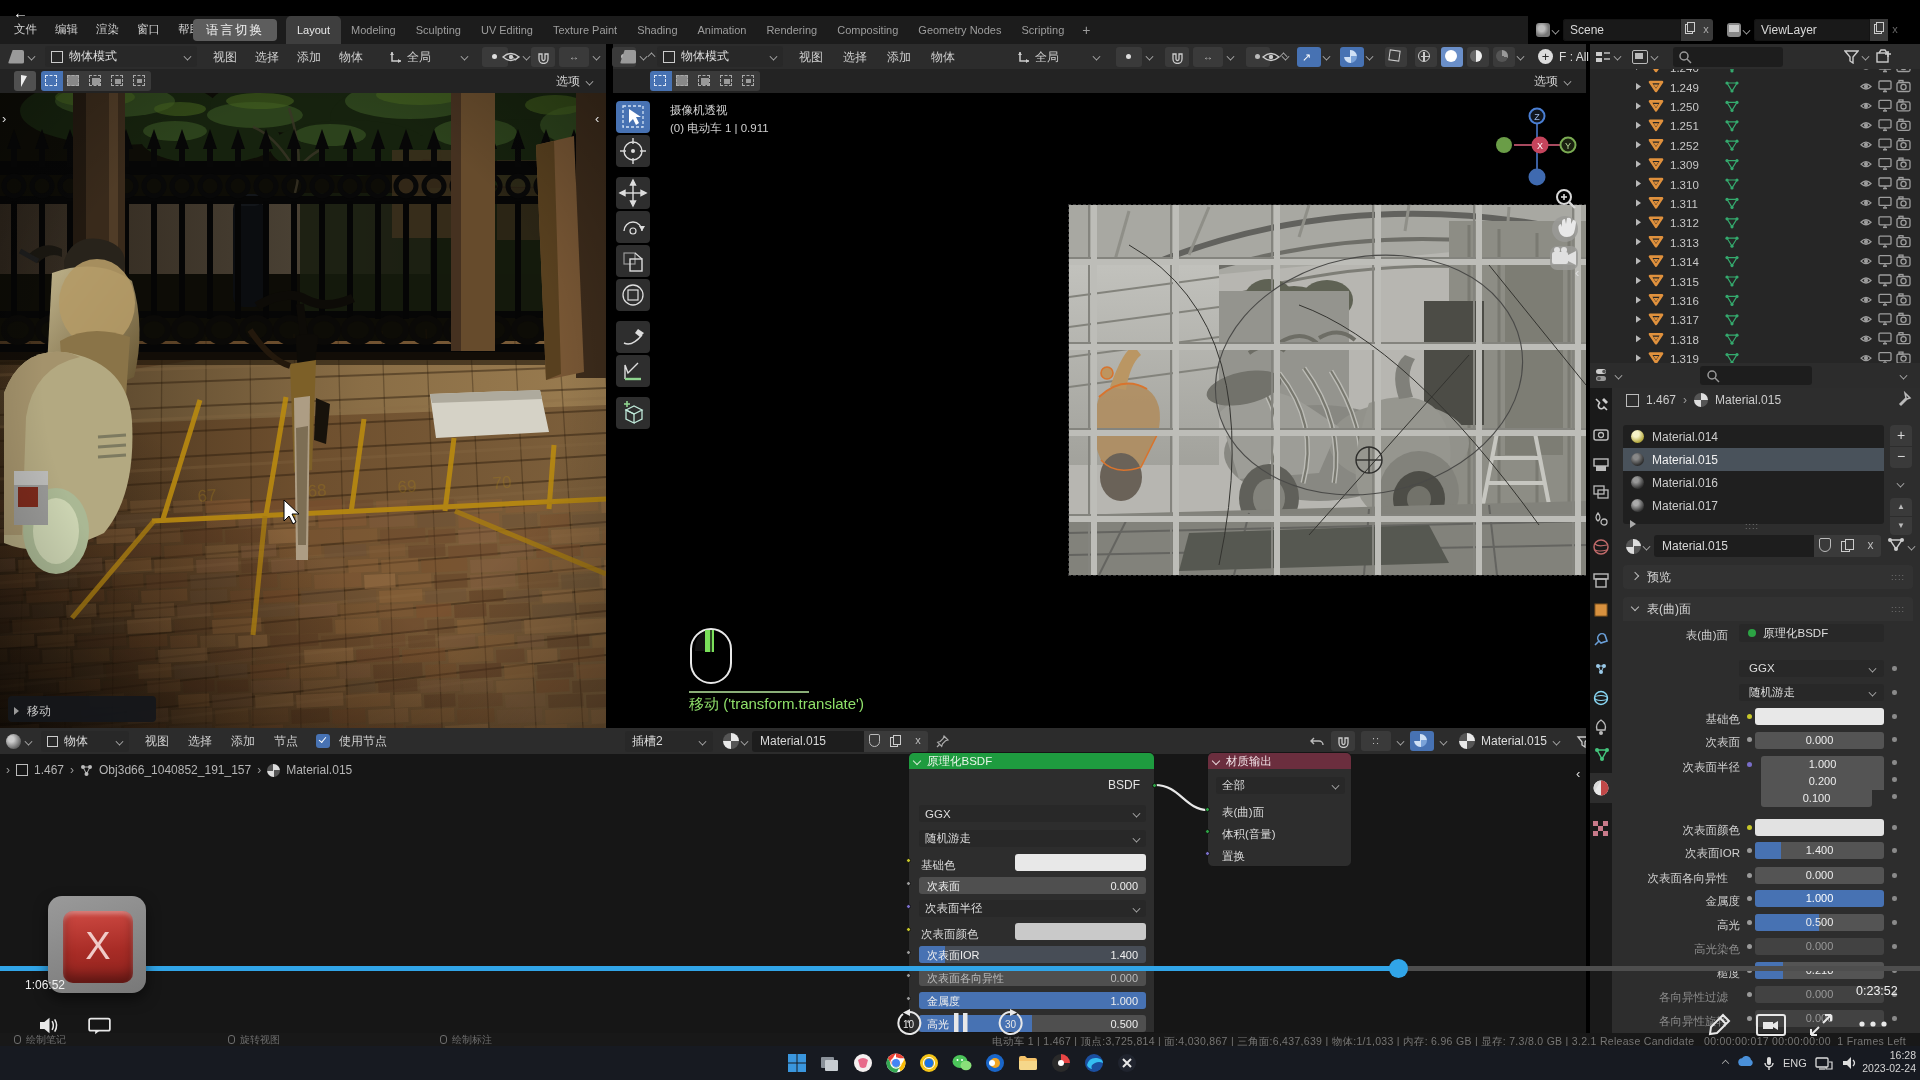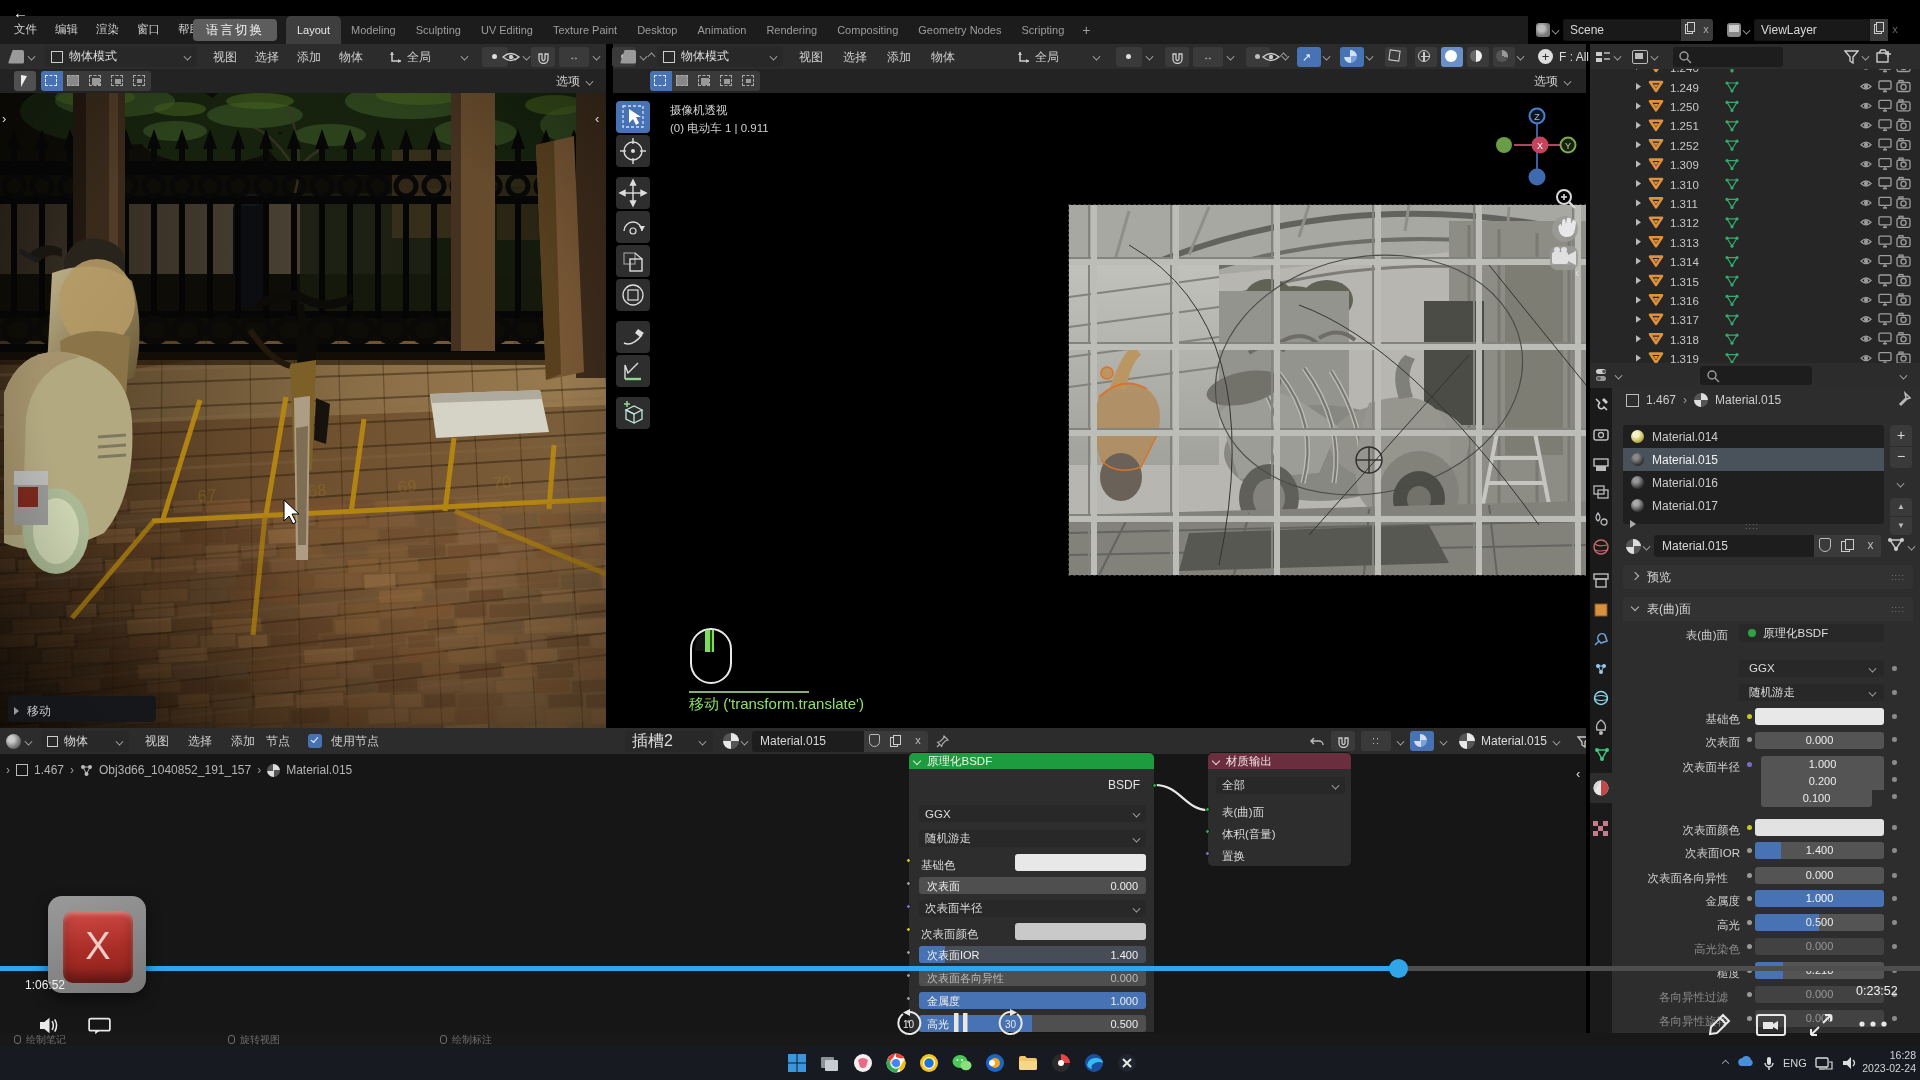--- a/index.html
+++ b/index.html
@@ -31,21 +31,21 @@
         <span>窗口</span>
         <span>帮助</span>
   </div>
   <div class="abs" style="left:193px;top:3px;width:84px;height:22px;background:#5d5d5d;border-radius:4px;color:#f0f0f0;font-size:12.5px;text-align:center;line-height:22px;letter-spacing:2px">语言切换</div>
   <div class="row" style="left:286px;top:0;height:28px;font-size:11px;color:#9d9d9d">
     <span style="background:#3e3e3e;color:#e8e8e8;height:28px;line-height:28px;padding:0 11px;border-radius:5px 5px 0 0">Layout</span>
     <span style="padding:0 10px">Modeling</span>
     <span style="padding:0 10px">Sculpting</span>
     <span style="padding:0 10px">UV Editing</span>
     <span style="padding:0 10px">Texture Paint</span>
-    <span style="padding:0 10px">Desktop</span>
+    <span style="padding:0 10px">Shading</span>
     <span style="padding:0 10px">Animation</span>
     <span style="padding:0 10px">Rendering</span>
     <span style="padding:0 10px">Compositing</span>
     <span style="padding:0 10px">Geometry Nodes</span>
     <span style="padding:0 10px">Scripting</span>
     <span style="padding:0 8px;font-size:14px">+</span>
   </div>
 
   <div class="row" style="left:1536px;top:3px;height:22px">
     <span style="width:14px;height:14px;display:inline-block;background:radial-gradient(circle at 40% 40%,#bbb 25%,#777 60%);border-radius:3px;margin-right:2px"></span>
@@ -1068,29 +1068,29 @@
     <span style="width:15px;height:15px;border-radius:50%;background:radial-gradient(circle at 35% 35%,#ccc 20%,#666 70%);position:relative"></span>
         <span class="chev"></span>
     <span class="fld frow" style="width:88px;height:21px;margin-left:5px;padding:0 6px;background:#282828">
           <span style="width:11px;height:11px;border:1.5px solid #ccc;margin-right:6px"></span>
           <span style="font-size:12px;color:#ddd">物体</span>
           <span class="chev" style="margin-left:auto"></span>
         </span>
     <span class="txt" style="margin-left:12px">视图</span>
         <span class="txt" style="margin-left:15px">选择</span>
         <span class="txt" style="margin-left:15px">添加</span>
-        <span class="txt" style="margin-left:7px">节点</span>
+        <span class="txt" style="margin-left:15px">节点</span>
     <span style="margin-left:14px;width:14px;height:14px;background:#4772b3;border-radius:3px;position:relative">
           <span class="abs" style="left:3px;top:3px;width:7px;height:4px;border-left:1.8px solid #fff;border-bottom:1.8px solid #fff;transform:rotate(-50deg)"></span>
         </span>
     <span class="txt" style="margin-left:5px">使用节点</span>
   </div>
   <div class="row" style="left:625px;top:2px;height:22px">
     <span class="fld frow" style="width:88px;height:21px;padding:0 7px;background:#282828">
-          <span style="font-size:16px;color:#ddd">插槽2</span>
+          <span style="font-size:12px;color:#ddd">插槽2</span>
           <span class="chev" style="margin-left:auto"></span>
         </span>
     <span style="margin-left:10px;width:16px;height:16px;border-radius:50%;background:conic-gradient(#e8e8e8 0 25%,#555 0 50%,#e8e8e8 0 75%,#555 0)"></span>
         <span class="chev" style="margin-left:2px"></span>
     <span class="fld" style="width:112px;height:21px;line-height:21px;padding-left:8px;margin-left:4px;font-size:12px;border-radius:3px 0 0 3px">Material.015</span>
     <span class="btn" style="width:22px;height:21px;border-radius:0;position:relative">
           <span class="abs" style="left:5px;top:3px;width:11px;height:13px;border:1.5px solid #bbb;border-radius:2px 2px 6px 6px"></span>
         </span>
     <span class="btn" style="width:22px;height:21px;border-radius:0;position:relative">
           <span class="abs" style="left:4px;top:6px;width:8px;height:10px;border:1px solid #ccc"></span>
@@ -1534,20 +1534,21 @@
     <div class="ddot" style="top:992px"></div>
 <div class="plab d" style="left:1608px;top:1014px">各向异性旋转</div>
     <div class="pdot" style="top:1016px"></div>
 <div class="pw pv d" style="top:1010px">0.000</div>
     <div class="ddot" style="top:1016px"></div>
 
 <div class="abs" style="left:0;top:1033px;width:1920px;height:13px;background:#181818"></div>
 <div class="abs row" style="left:14px;top:1034px;height:11px;color:#6e6e6e;font-size:10px"><span style="width:7px;height:9px;border:1px solid #6e6e6e;border-radius:3px;margin-right:5px"></span>绘制笔记</div>
 <div class="abs row" style="left:228px;top:1034px;height:11px;color:#6e6e6e;font-size:10px"><span style="width:7px;height:9px;border:1px solid #6e6e6e;border-radius:3px;margin-right:5px"></span>旋转视图</div>
 <div class="abs row" style="left:440px;top:1034px;height:11px;color:#6e6e6e;font-size:10px"><span style="width:7px;height:9px;border:1px solid #6e6e6e;border-radius:3px;margin-right:5px"></span>绘制标注</div>
+<div class="abs" style="right:14px;top:1035px;color:#757575;font-size:10.5px;white-space:nowrap;letter-spacing:.3px">电动车 1 | 1.467 | 顶点:3,725,814 | 面:4,030,867 | 三角面:6,437,639 | 物体:1/1,033 | 内存: 6.96 GB | 显存: 7.3/8.0 GB | 3.2.1 Release Candidate &nbsp;&nbsp;00:00:00:017 00:00:00:00&nbsp; 1 Frames Left</div>
 
 <div class="abs" style="left:0;top:1046px;width:1920px;height:34px;background:#171a21"></div>
 <div class="row" style="left:786px;top:1051px;height:24px;gap:11px">
   <svg width="22" height="22">
         <rect x="2" y="2" width="8.5" height="8.5" fill="#3a96dd"></rect>
         <rect x="11.5" y="2" width="8.5" height="8.5" fill="#3a96dd"></rect>
         <rect x="2" y="11.5" width="8.5" height="8.5" fill="#3a96dd"></rect>
         <rect x="11.5" y="11.5" width="8.5" height="8.5" fill="#3a96dd"></rect>
       </svg>
   <svg width="22" height="22">

